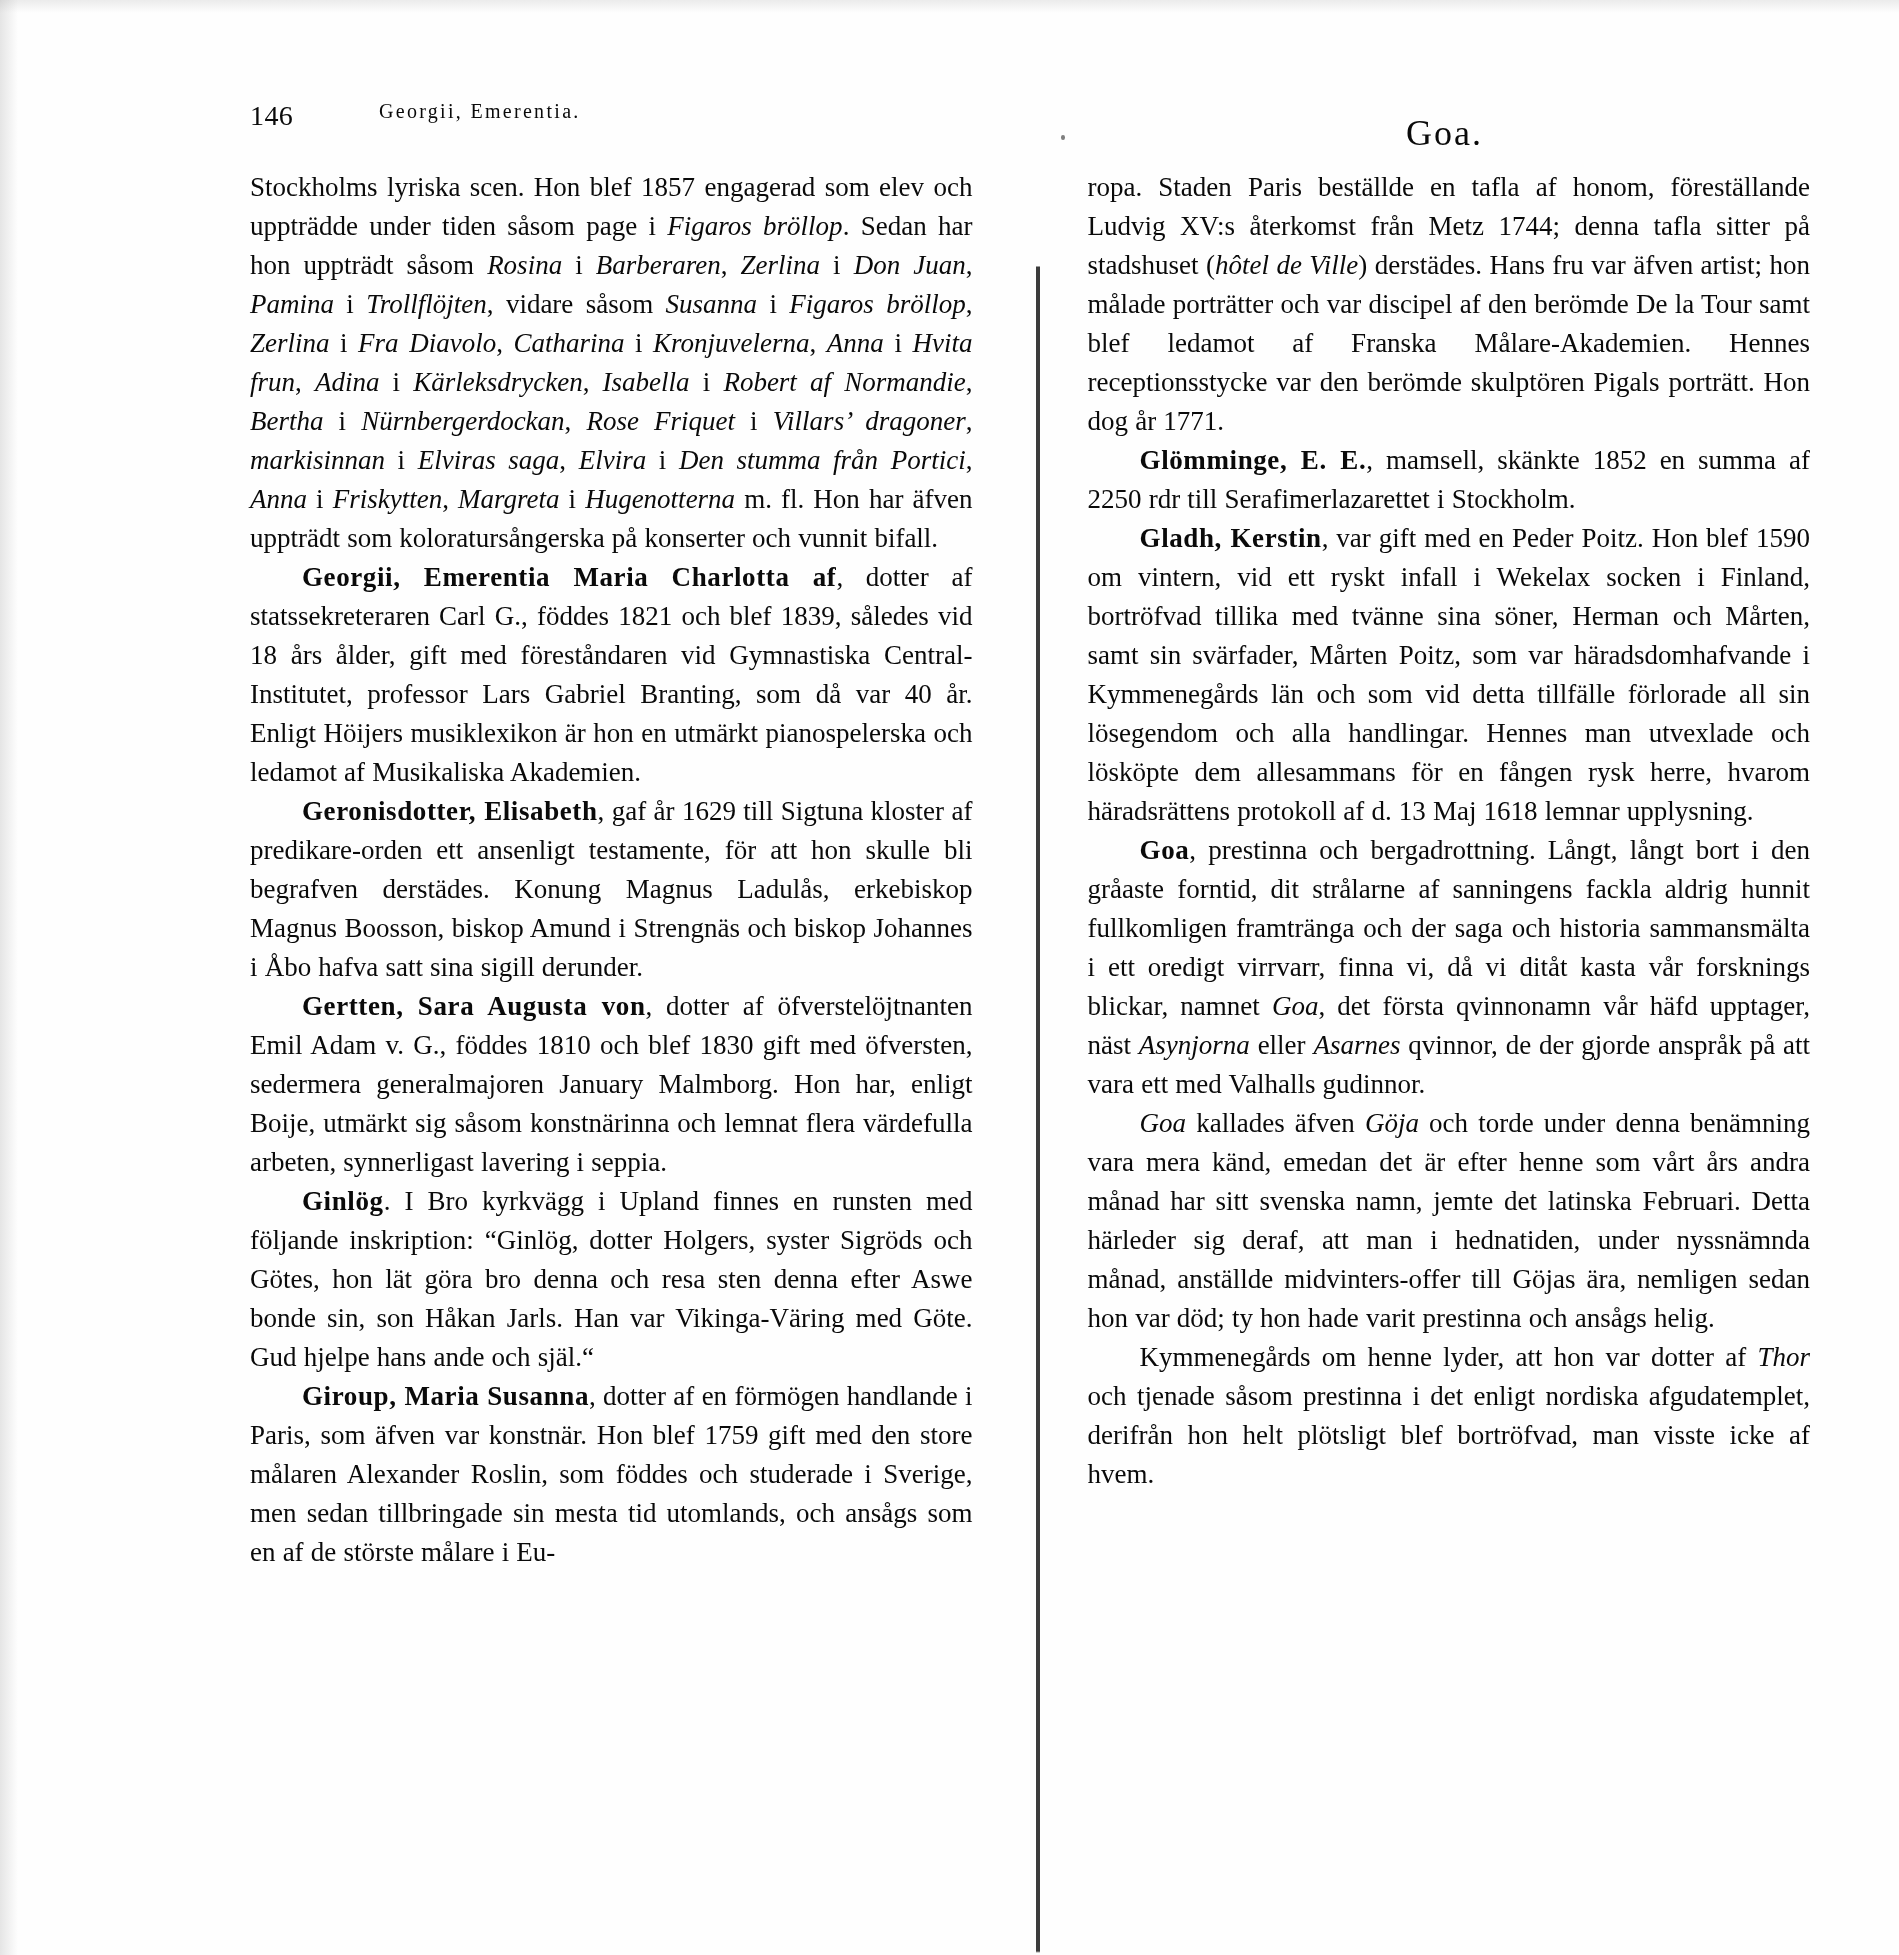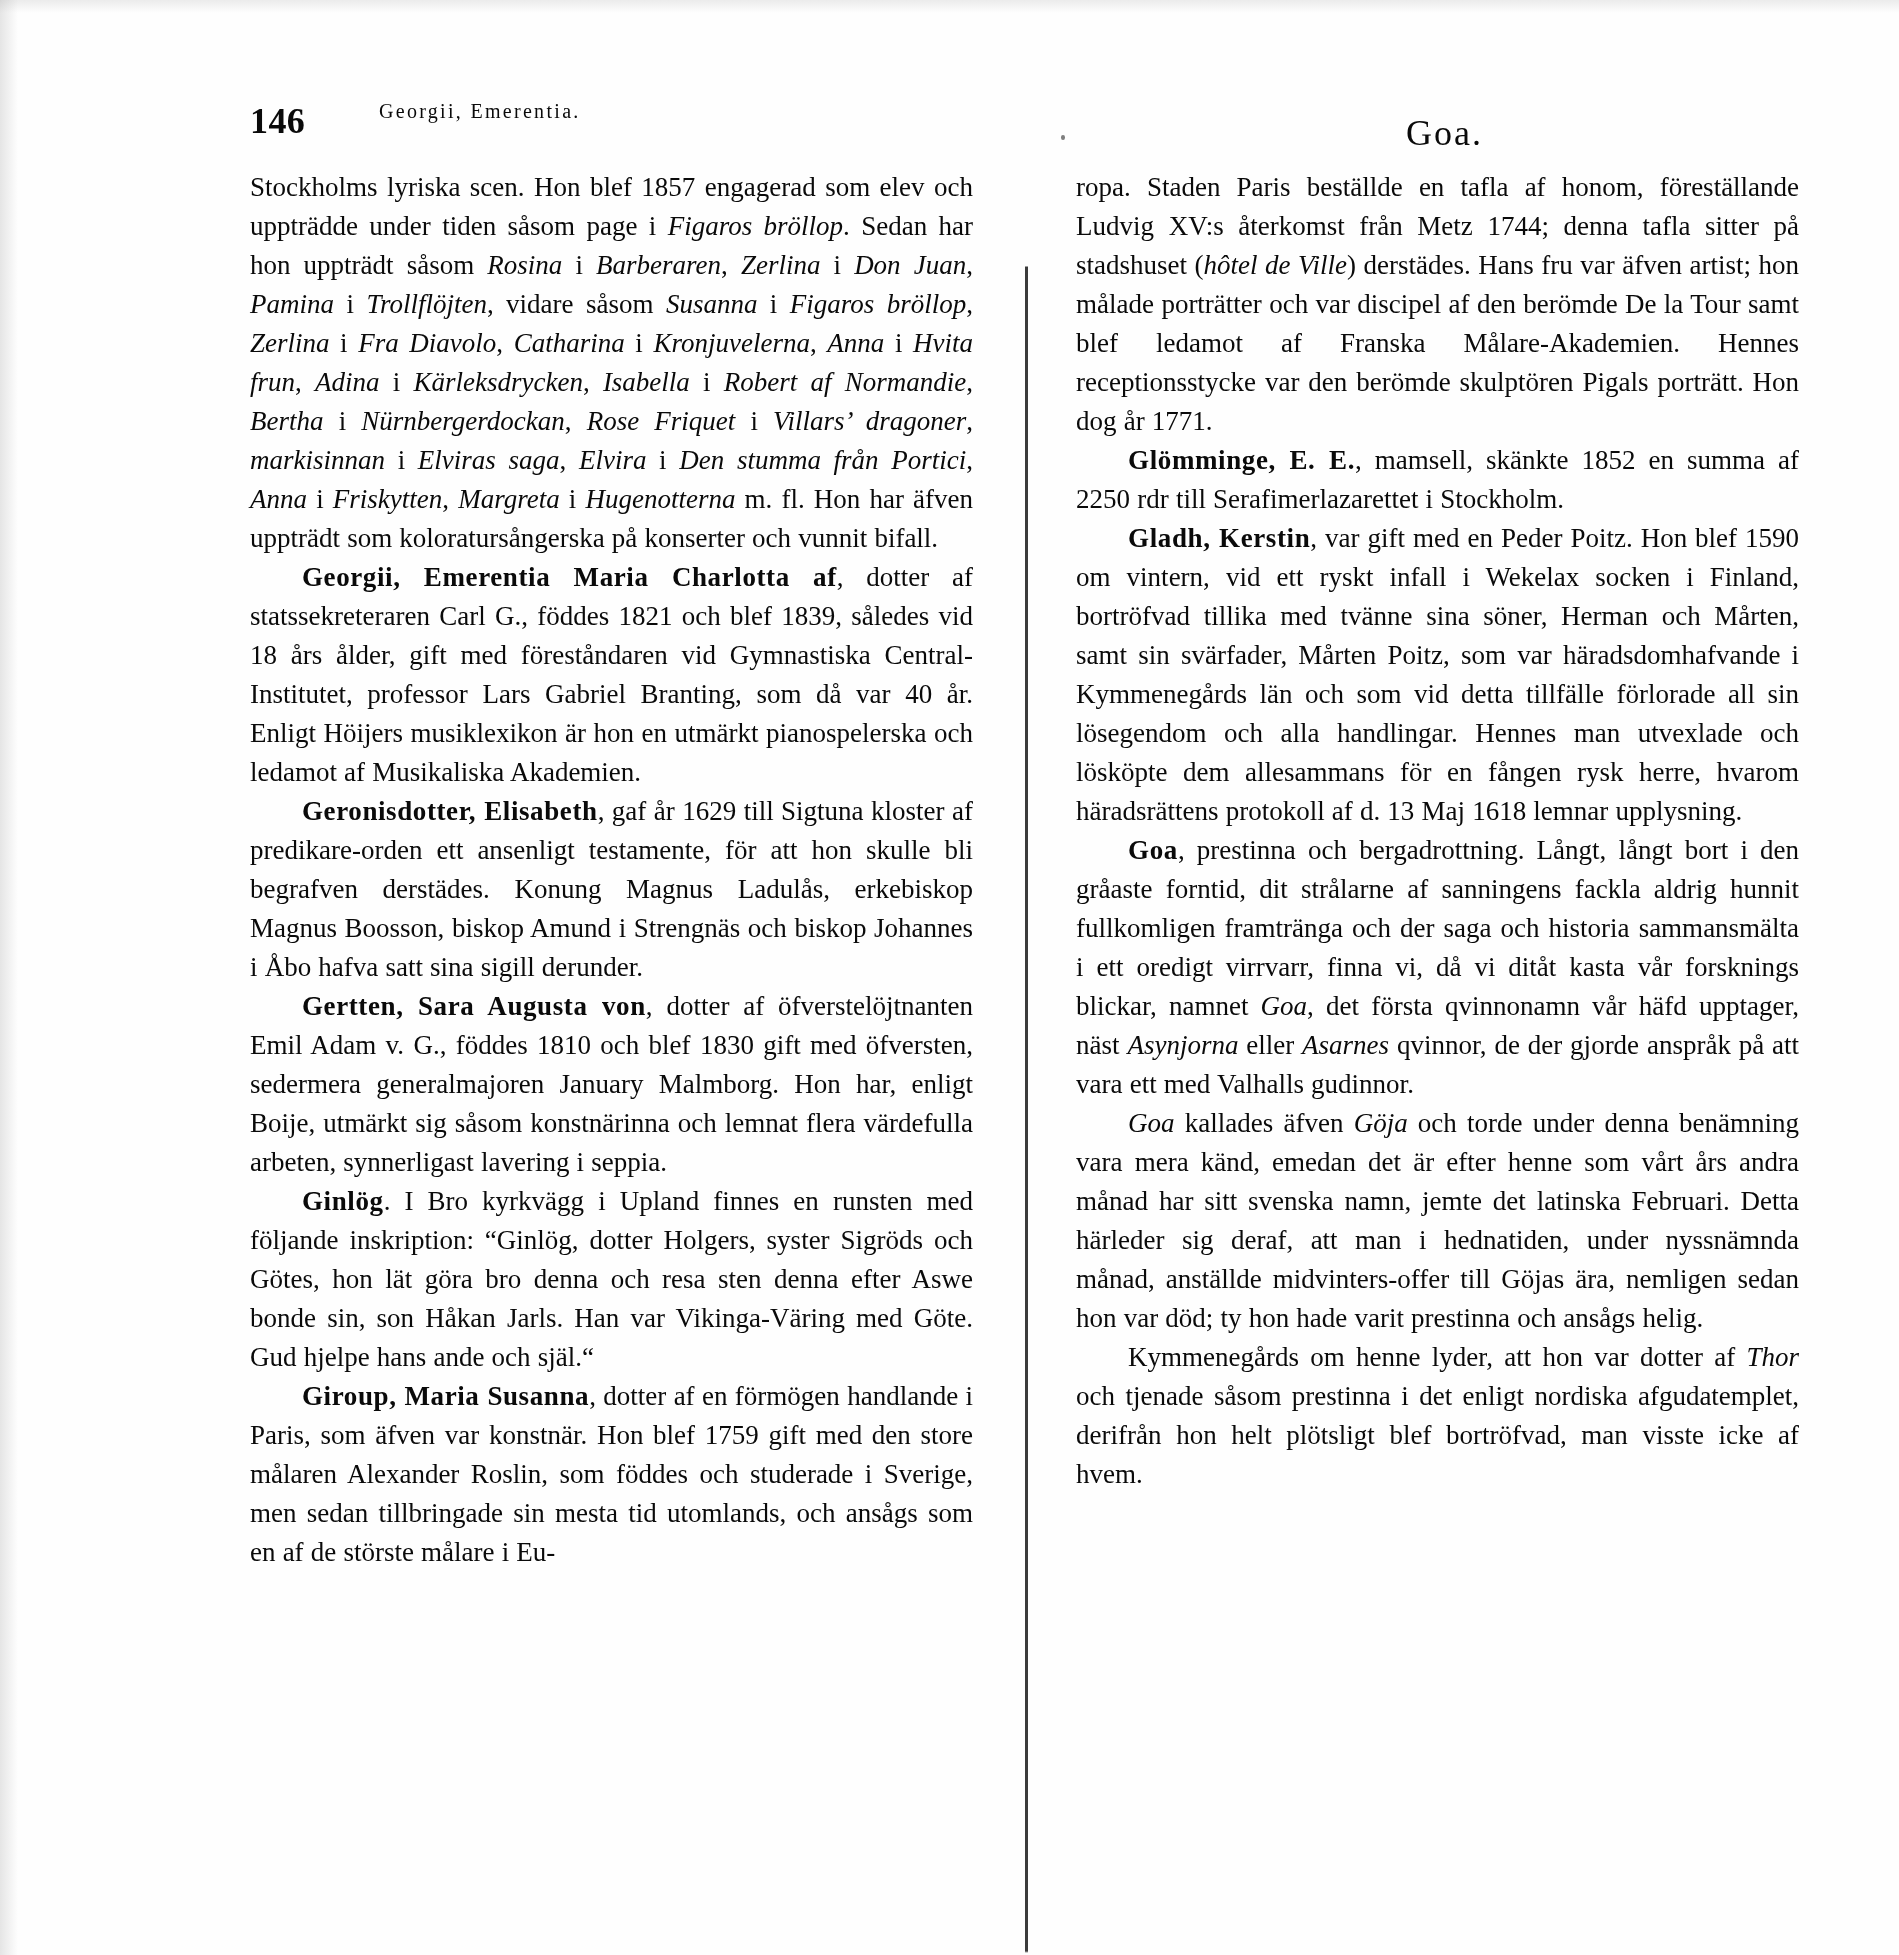--- a/index.html
+++ b/index.html
@@ -29,23 +29,22 @@
     position: absolute;
     left: 250px;
     top: 98px;
     width: 1560px;
     height: 47px;
   }
   .folio {
     position: absolute;
     left: 0;
     top: 2.3px;
-    font-size: 36px;
+    font-size: 28px;
     letter-spacing: 0.4px;
-    font-weight: bold;
   }
   .head-left {
     position: absolute;
     left: 129px;
     top: 2.3px;
     font-size: 20px;
     letter-spacing: 2.3px;
   }
   .head-right {
     position: absolute;
@@ -70,21 +69,21 @@
   }
   .col {
     width: 723px;
     font-size: 27px;
     line-height: 39px;
     text-align: justify;
     text-justify: inter-word;
     word-spacing: 0.4px;
     hyphens: manual;
   }
-  .col-left { margin-right: 4px; }
+  .col-left { margin-right: 16px; }
   .rule {
     width: 3.1px;
     align-self: stretch;
     margin: 0 48px;
     background: linear-gradient(to bottom,
        rgba(25,25,25,0) 0px,
        rgba(25,25,25,0) 98px,
        rgba(25,25,25,0.85) 99px,
        rgba(25,25,25,0.85) 1783px,
        rgba(25,25,25,0) 1785px);

